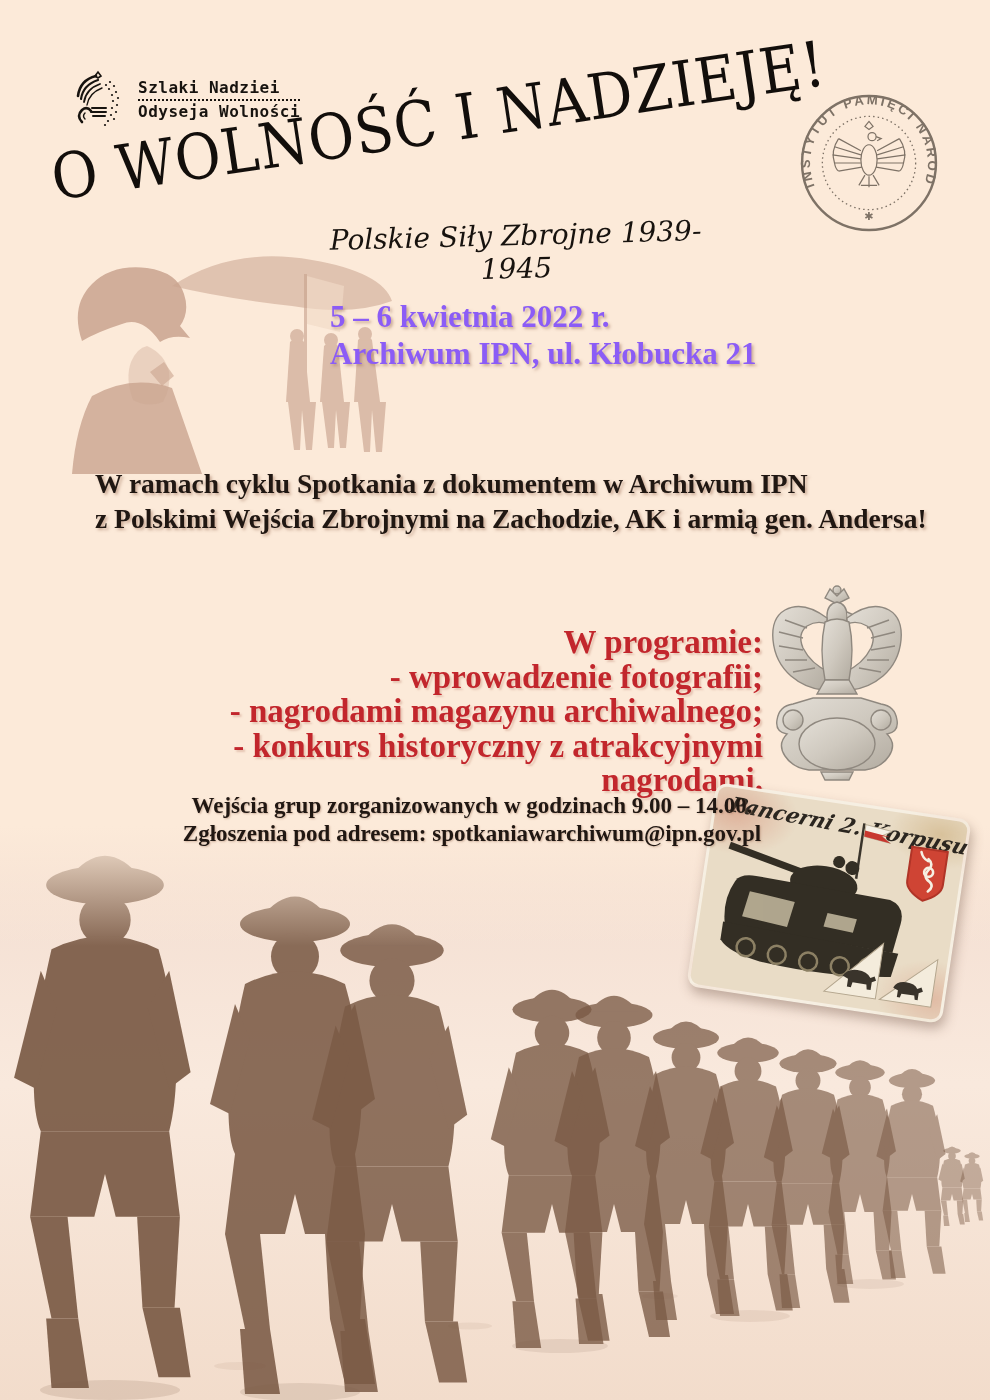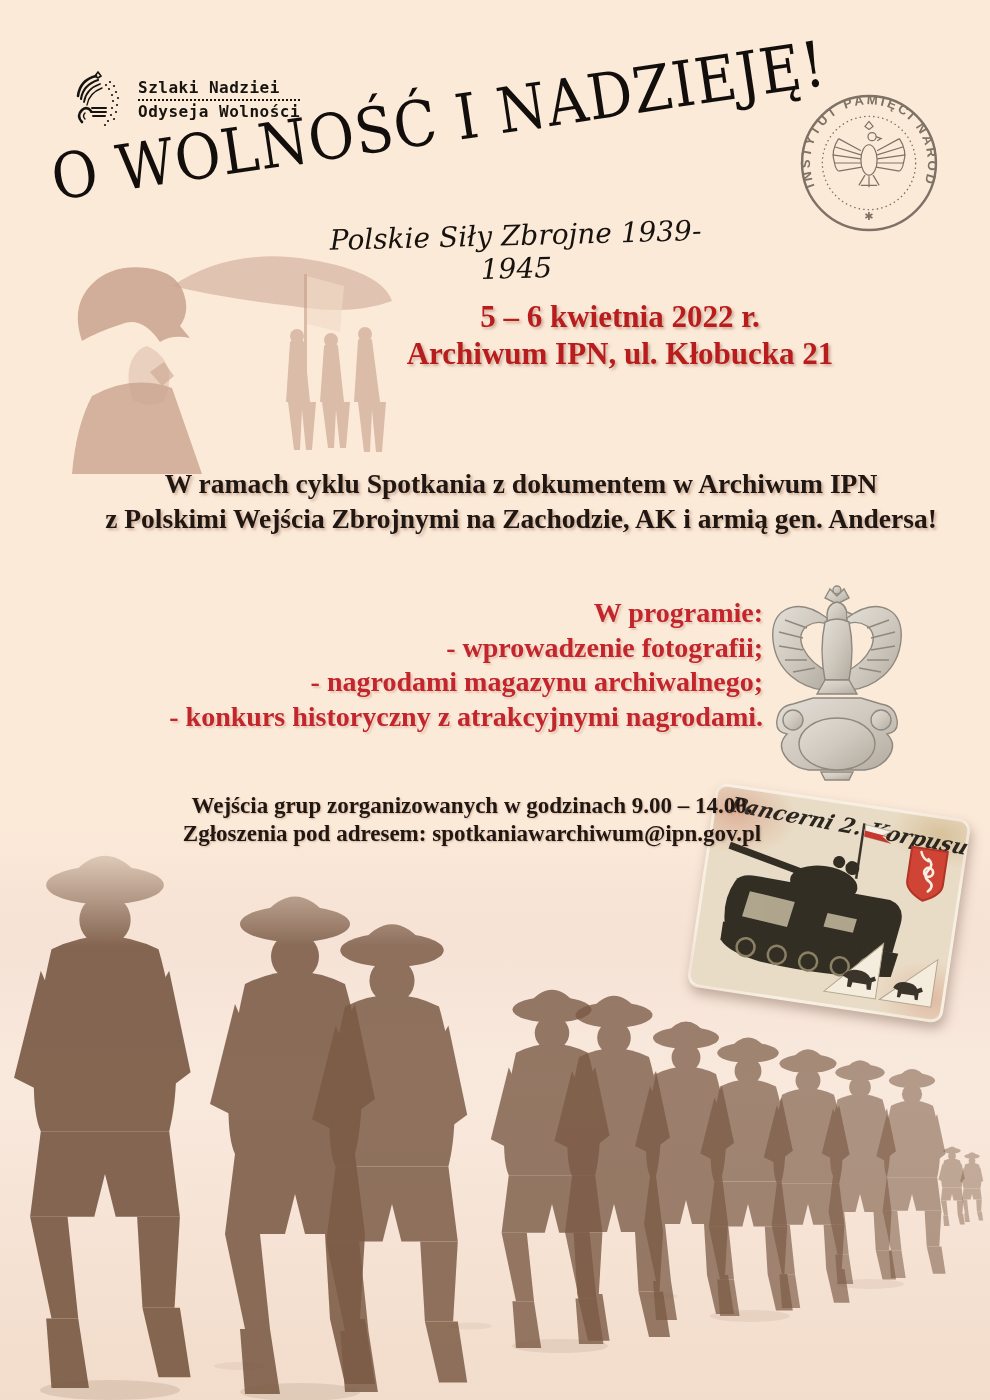--- a/index.html
+++ b/index.html
@@ -24,26 +24,26 @@
     transform-origin:0 50%;
   }
   .subtitle{
     left:330px; top:219px; width:372px; text-align:center;
     font-family:"DejaVu Serif", serif; font-style:italic; font-size:28px;
     color:#17120e; transform:rotate(-1.5deg);
   }
 
   
   .shadowed{text-shadow:2px 2px 3px rgba(158,112,88,.5);}
-  .event-block{left:330px; top:298px; width:580px; text-align:center;
-    font-weight:bold; font-size:31px; line-height:37px; color:#b91c1c;}
-  .intro{left:95px; top:466px; width:852px; text-align:center;
+  .event-block{left:330px; top:298px; width:580px; text-align:left;
+    font-weight:bold; font-size:31px; line-height:37px; color:#8b5cf6;}
+  .intro{left:95px; top:466px; width:852px; text-align:left;
     font-weight:bold; font-size:27.5px; line-height:35px; color:#201712;}
-  .program{left:95px; top:596px; width:668px; text-align:right;
-    font-weight:bold; font-size:28px; line-height:34.5px; color:#c2262c;
+  .program{left:95px; top:625px; width:668px; text-align:right;
+    font-weight:bold; font-size:33px; line-height:34.5px; color:#c2262c;
     text-shadow:2px 2px 2px rgba(190,130,110,.35);}
   .info{left:168px; top:792px; width:608px; text-align:center;
     font-weight:bold; font-size:23px; line-height:27.5px; color:#201712;
     text-shadow:1px 1px 2px rgba(158,112,88,.45); z-index:6;}
 
   
   .stamp{left:798px; top:92px; width:142px; height:142px; opacity:.88;}
   .collage{left:52px; top:246px; width:345px; height:228px; opacity:.55;}
   .eagle-badge{left:763px; top:576px; width:148px; height:214px;}
 

